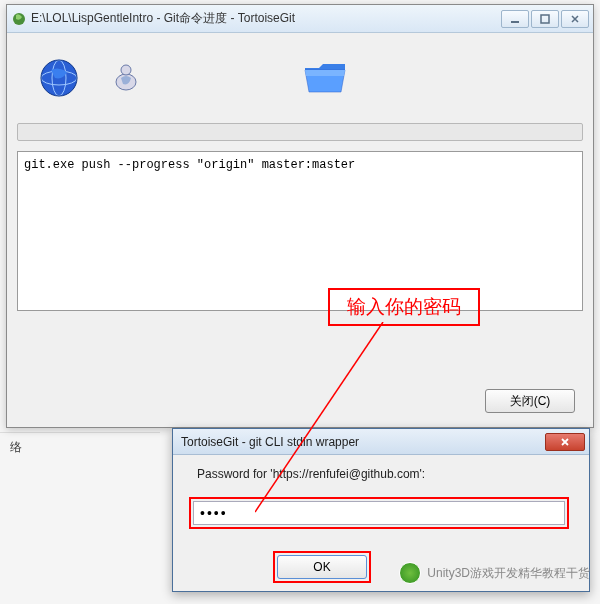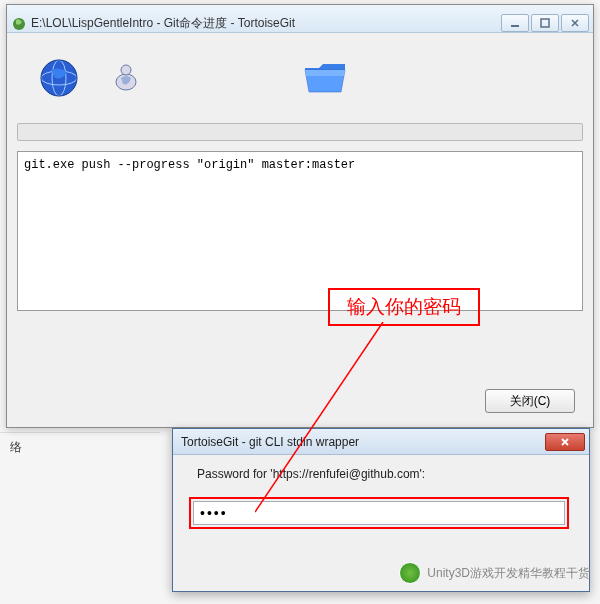--- a/index.html
+++ b/index.html
@@ -22,21 +22,21 @@
       height: 424px;
       background: #f0f0f0;
       border: 1px solid #8a8a8a;
       box-shadow: 0 2px 8px rgba(0,0,0,0.2);
     }
     .titlebar {
       height: 28px;
       background: linear-gradient(#eef5fb, #d9e7f5);
       border-bottom: 1px solid #b5c8da;
       display: flex;
-      align-items: flex-end;
+      align-items: center;
       padding: 0 4px;
     }
     .titlebar-icon {
       width: 16px;
       height: 16px;
       margin-right: 4px;
     }
     .titlebar-text {
       flex: 1;
       color: #333;
@@ -326,19 +326,22 @@
       <svg width="10" height="10">
           <path d="M2 2 L8 8 M8 2 L2 8" stroke="#fff" stroke-width="1.8"></path>
         </svg>
     </div>
   </div>
   <div class="pwd-body">
     <div class="pwd-label">Password for 'https://renfufei@github.com':</div>
     <div class="pwd-input-wrap">
       <input type="text" class="pwd-input" value="••••" style="">
     </div>
+    <div class="pwd-ok-wrap">
+      <button class="pwd-ok-btn">OK</button>
+    </div>
   </div>
 </div>
 
 <div class="watermark">
   <div class="wm-logo"></div>
   <span>Unity3D游戏开发精华教程干货</span>
 </div>
 
 </body></html>

